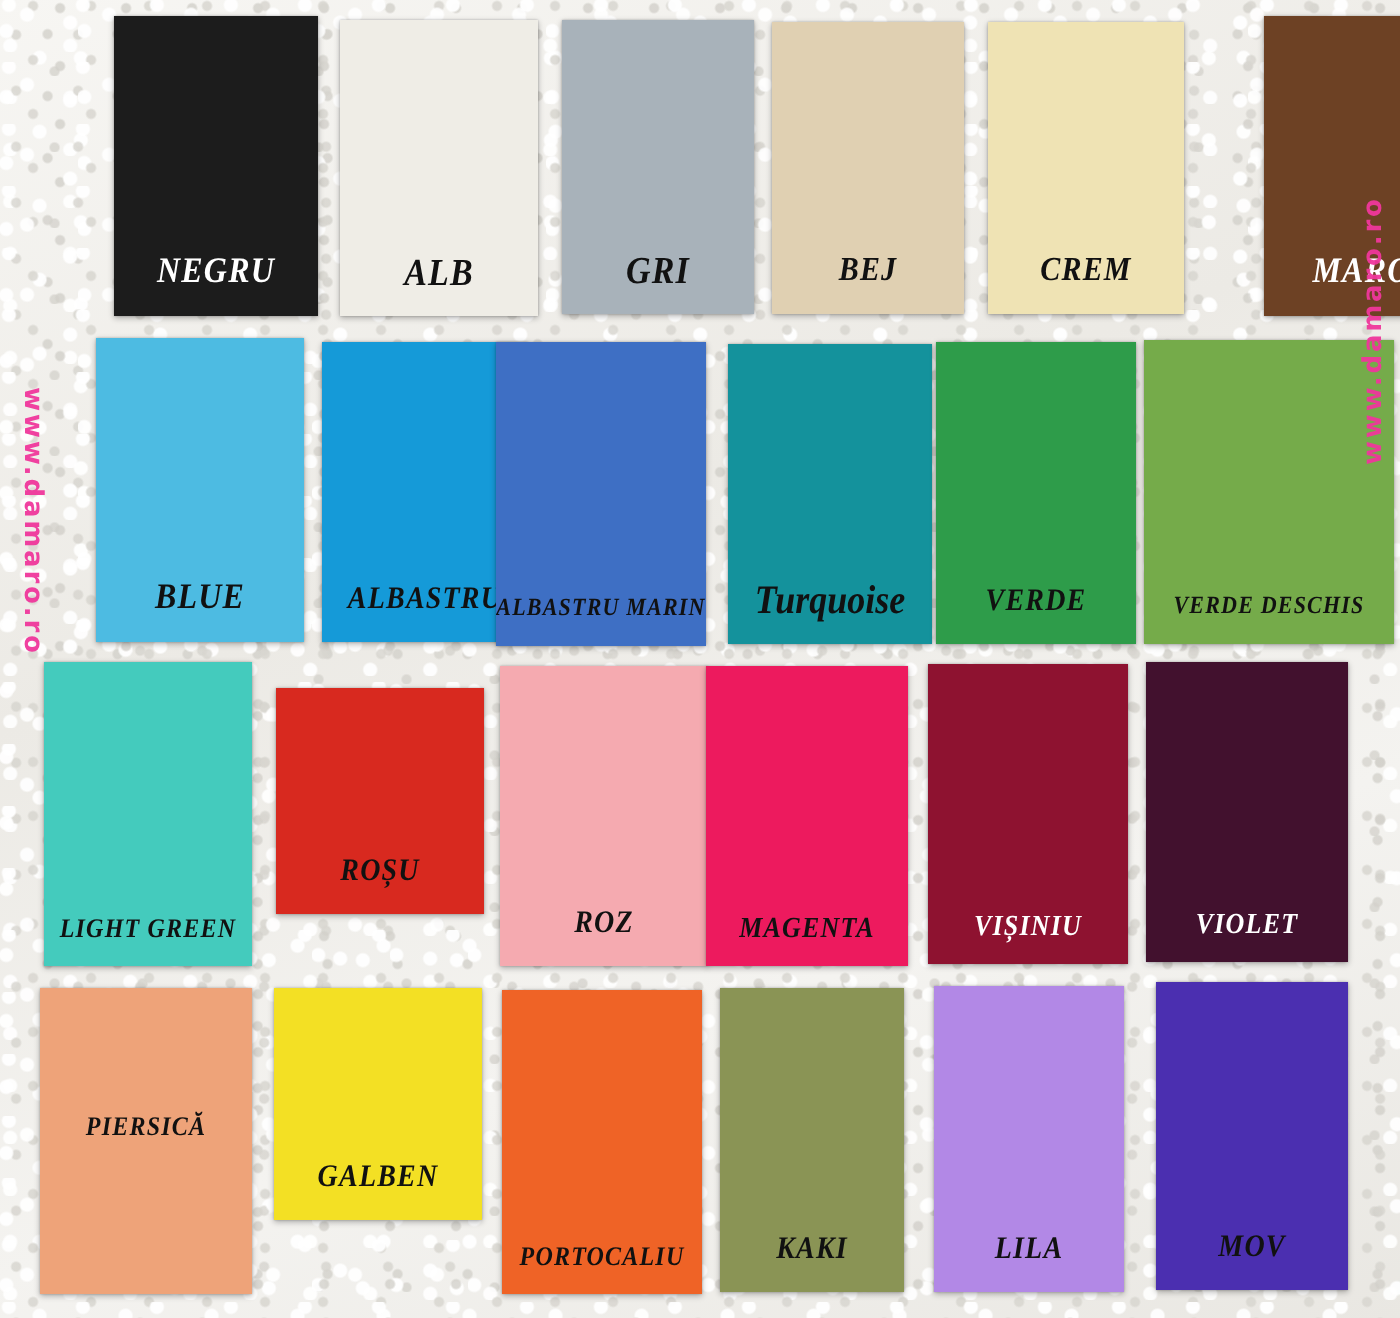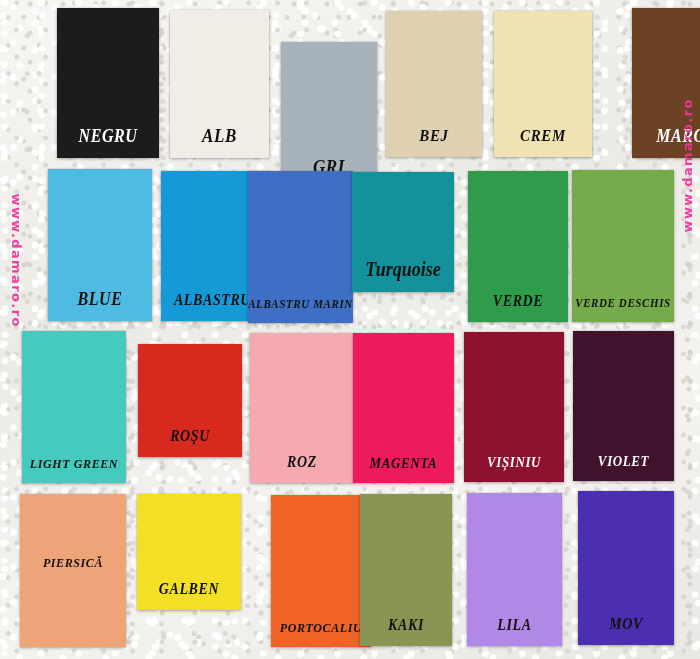--- a/index.html
+++ b/index.html
@@ -98,48 +98,48 @@
 
 <div id="board">
 
   <div id="swatch-container">
       <div class="swatch" style="left: 57px; top: 8px; width: 102px; height: 150px; background: rgb(28, 28, 28);">
         <span class="swatch-label" style="color: rgb(255, 255, 255); font-size: 16px;">NEGRU</span>
       </div>
       <div class="swatch" style="left: 170px; top: 10px; width: 99px; height: 148px; background: rgb(239, 237, 230);">
         <span class="swatch-label" style="color: rgb(17, 17, 17); font-size: 17px;">ALB</span>
       </div>
-      <div class="swatch" style="left: 281px; top: 10px; width: 96px; height: 147px; background: rgb(168, 178, 186); margin-top: 32px;">
+      <div class="swatch" style="left: 281px; top: 10px; width: 96px; height: 147px; background: rgb(168, 178, 186);">
         <span class="swatch-label" style="color: rgb(17, 17, 17); font-size: 17px;">GRI</span>
       </div>
       <div class="swatch" style="left: 386px; top: 11px; width: 96px; height: 146px; background: rgb(224, 208, 178);">
         <span class="swatch-label" style="color: rgb(17, 17, 17); font-size: 15px;">BEJ</span>
       </div>
       <div class="swatch" style="left: 494px; top: 11px; width: 98px; height: 146px; background: rgb(239, 227, 180);">
         <span class="swatch-label" style="color: rgb(17, 17, 17); font-size: 15px;">CREM</span>
       </div>
       <div class="swatch" style="left: 632px; top: 8px; width: 98px; height: 150px; background: rgb(109, 65, 36);">
         <span class="swatch-label" style="color: rgb(255, 255, 255); font-size: 16px;">MARO</span>
       </div>
       <div class="swatch" style="left: 48px; top: 169px; width: 104px; height: 152px; background: rgb(77, 187, 226); justify-content: flex-end;">
         <span class="swatch-label" style="color: rgb(17, 17, 17); font-size: 16px;">BLUE</span>
       </div>
       <div class="swatch" style="left: 161px; top: 171px; width: 103px; height: 150px; background: rgb(21, 154, 216);">
         <span class="swatch-label" style="color: rgb(17, 17, 17); font-size: 14px;">ALBASTRU</span>
       </div>
       <div class="swatch" style="left: 248px; top: 171px; width: 105px; height: 152px; background: rgb(62, 111, 196);">
         <span class="swatch-label" style="color: rgb(17, 17, 17); font-size: 11px;">ALBASTRU MARIN</span>
       </div>
-      <div class="swatch" style="left: 352px; top: 172px; width: 102px; height: 120px; background: rgb(20, 146, 156);">
+      <div class="swatch" style="left: 364px; top: 172px; width: 102px; height: 150px; background: rgb(20, 146, 156);">
         <span class="swatch-label" style="color: rgb(17, 17, 17); font-size: 18px; letter-spacing: 0px;">Turquoise</span>
       </div>
       <div class="swatch" style="left: 468px; top: 171px; width: 100px; height: 151px; background: rgb(46, 156, 74);">
         <span class="swatch-label" style="color: rgb(17, 17, 17); font-size: 14px;">VERDE</span>
       </div>
-      <div class="swatch" style="left: 572px; top: 170px; width: 102px; height: 152px; background: rgb(117, 171, 74);">
+      <div class="swatch" style="left: 572px; top: 170px; width: 125px; height: 152px; background: rgb(117, 171, 74);">
         <span class="swatch-label" style="color: rgb(17, 17, 17); font-size: 11px;">VERDE DESCHIS</span>
       </div>
       <div class="swatch" style="left: 22px; top: 331px; width: 104px; height: 152px; background: rgb(68, 203, 189);">
         <span class="swatch-label" style="color: rgb(17, 17, 17); font-size: 12px;">LIGHT GREEN</span>
       </div>
       <div class="swatch" style="left: 138px; top: 344px; width: 104px; height: 113px; background: rgb(216, 41, 31);">
         <span class="swatch-label" style="color: rgb(17, 17, 17); font-size: 14px;">ROȘU</span>
       </div>
       <div class="swatch" style="left: 250px; top: 333px; width: 104px; height: 150px; background: rgb(245, 170, 176);">
         <span class="swatch-label" style="color: rgb(17, 17, 17); font-size: 14px;">ROZ</span>
@@ -152,21 +152,21 @@
       </div>
       <div class="swatch" style="left: 573px; top: 331px; width: 101px; height: 150px; background: rgb(66, 17, 46);">
         <span class="swatch-label" style="color: rgb(255, 255, 255); font-size: 13px;">VIOLET</span>
       </div>
       <div class="swatch" style="left: 20px; top: 494px; width: 106px; height: 153px; background: rgb(238, 163, 121); align-items: center;">
         <span class="swatch-label" style="color: rgb(17, 17, 17); font-size: 12px;">PIERSICĂ</span>
       </div>
       <div class="swatch" style="left: 137px; top: 494px; width: 104px; height: 116px; background: rgb(243, 224, 36);">
         <span class="swatch-label" style="color: rgb(17, 17, 17); font-size: 14px;">GALBEN</span>
       </div>
-      <div class="swatch" style="left: 251px; top: 495px; width: 100px; height: 152px; background: rgb(239, 99, 38); margin-left: 20px;">
+      <div class="swatch" style="left: 251px; top: 495px; width: 100px; height: 152px; background: rgb(239, 99, 38);">
         <span class="swatch-label" style="color: rgb(17, 17, 17); font-size: 12px;">PORTOCALIU</span>
       </div>
       <div class="swatch" style="left: 360px; top: 494px; width: 92px; height: 152px; background: rgb(138, 148, 85);">
         <span class="swatch-label" style="color: rgb(17, 17, 17); font-size: 14px;">KAKI</span>
       </div>
       <div class="swatch" style="left: 467px; top: 493px; width: 95px; height: 153px; background: rgb(178, 136, 230);">
         <span class="swatch-label" style="color: rgb(17, 17, 17); font-size: 14px;">LILA</span>
       </div>
       <div class="swatch" style="left: 578px; top: 491px; width: 96px; height: 154px; background: rgb(75, 47, 176);">
         <span class="swatch-label" style="color: rgb(17, 17, 17); font-size: 14px;">MOV</span>

